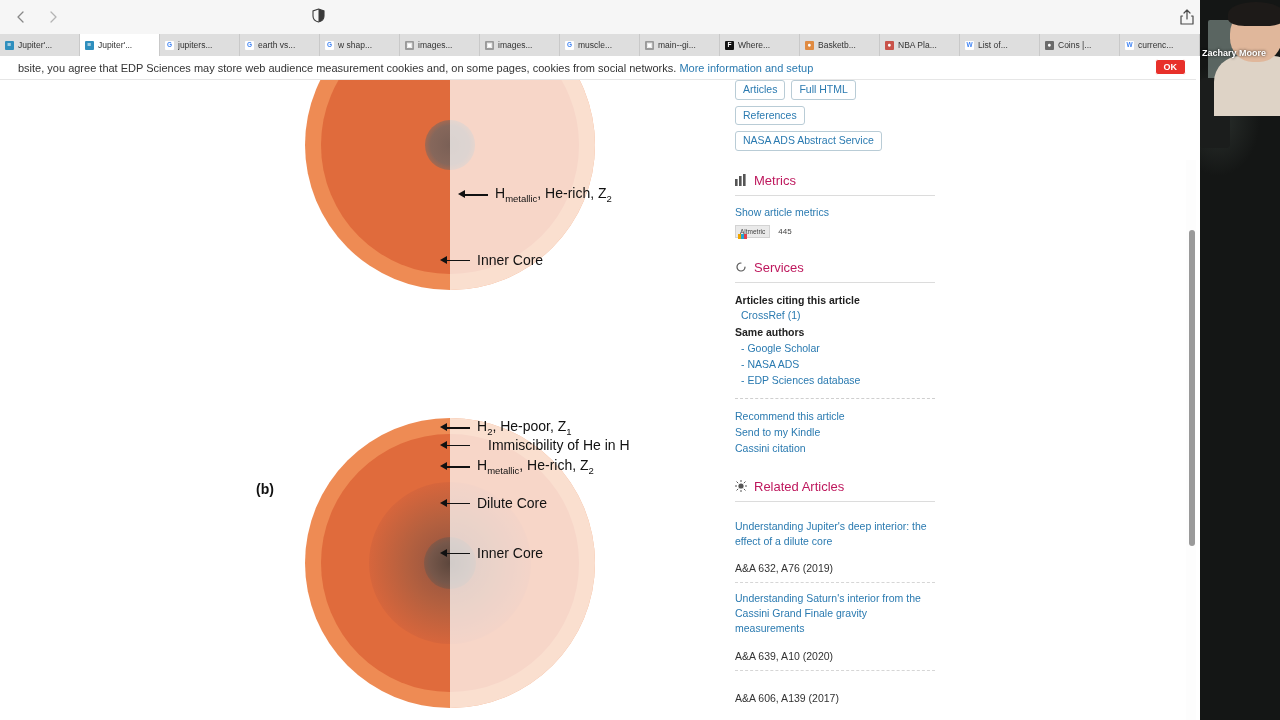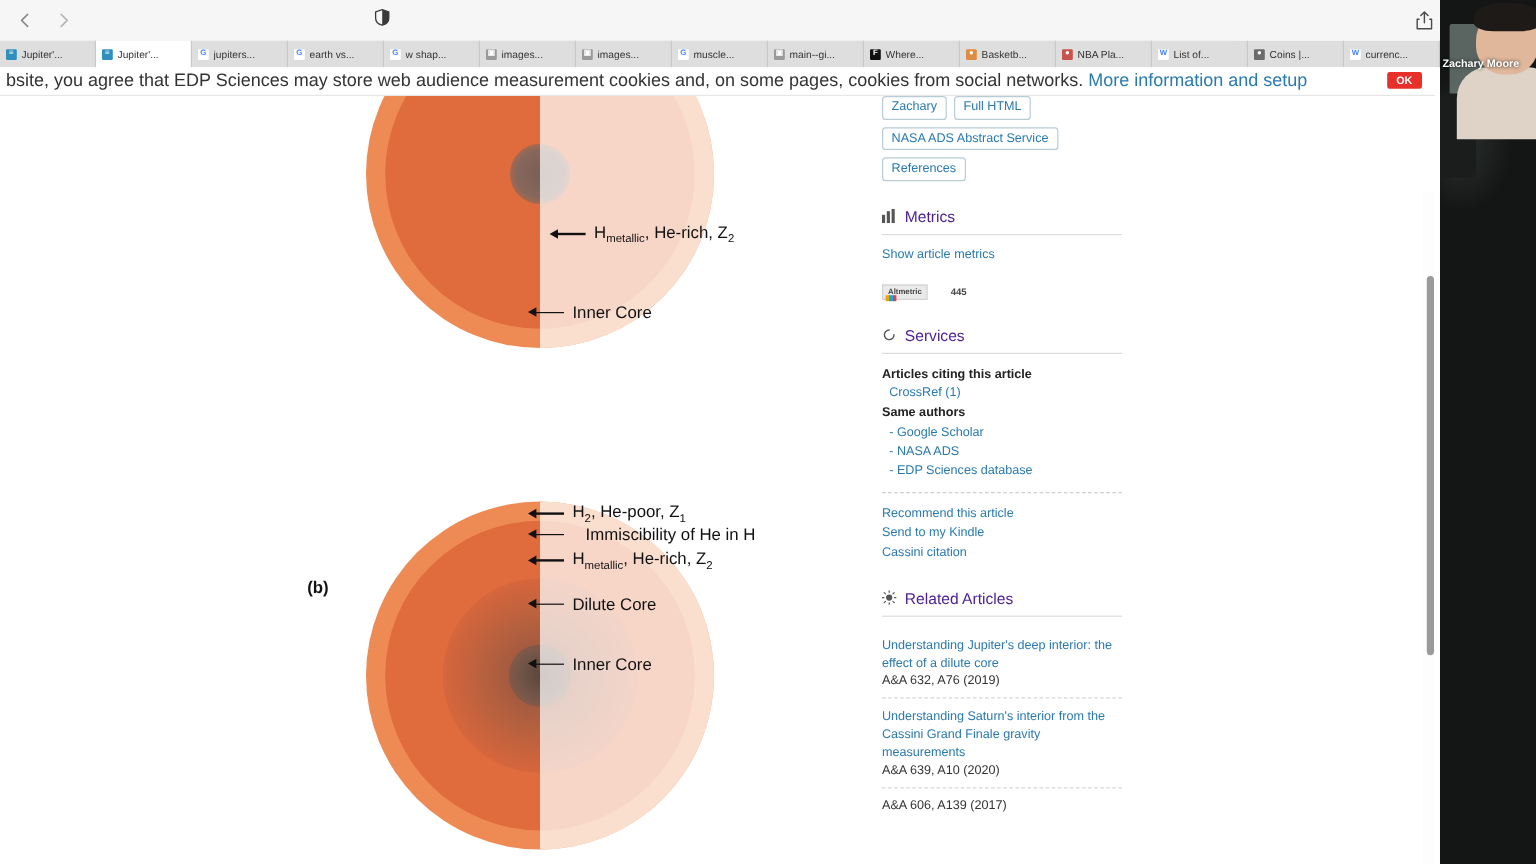--- a/index.html
+++ b/index.html
@@ -65,21 +65,21 @@
   .tab-label { overflow: hidden; text-overflow: clip; }
 
   
   #cookie-banner {
     position: absolute; left: 0; top: 56px; width: 1196px; height: 24px;
     background: #ffffff;
     display: flex; align-items: center;
     border-bottom: 1px solid #e6e6e6;
   }
   #cookie-text {
-    font-size: 15px; color: #333; margin-left: 5px;
+    font-size: 11px; color: #333; margin-left: 18px;
   }
   #cookie-link { color: #2a7ab0; text-decoration: none; }
   #cookie-ok {
     position: absolute; right: 10px; top: 3px;
     background: #e8302a; color: #fff;
     font-size: 9px; font-weight: bold;
     padding: 2px 8px; border-radius: 3px;
     border: 1px solid #fff;
   }
 
@@ -177,48 +177,48 @@
   }
   .pill-row { display: flex; flex-wrap: wrap; gap: 6px; margin-bottom: 6px; }
   .pill {
     border: 1px solid #b9ccd6; border-radius: 3px;
     padding: 2px 7px; font-size: 10.5px; color: #2a7ab0;
     background: #fff; line-height: 1.3;
   }
   .section { margin-top: 22px; }
   .section-head {
     display: flex; align-items: center; gap: 7px;
-    font-size: 13px; color: #4c1d95;
+    font-size: 13px; color: #be185d;
     padding-bottom: 7px;
     border-bottom: 1px solid #dcdcdc;
     margin-bottom: 9px;
   }
   .sec-icon { color: #555; display: inline-flex; align-items: center; }
   .side-link { color: #2a7ab0; text-decoration: none; display: block; font-size: 10.5px; line-height: 1.5; }
   .side-strong { font-weight: bold; color: #222; font-size: 10.5px; line-height: 1.6; }
   .side-sub { padding-left: 6px; }
   .altmetric {
-    display: inline-flex; align-items: center; gap: 19px; margin-top: 16px; font-weight: bold;
+    display: inline-flex; align-items: center; gap: 8px; margin-top: 4px;
   }
   .altmetric-badge {
     background: #eaeaea; border: 1px solid #d3d3d3;
     font-size: 6.5px; padding: 2px 4px; color: #444;
     position: relative;
   }
   .altmetric-badge::after {
     content: ""; position: absolute; left: 2px; bottom: -2px;
     width: 9px; height: 5px;
     background: linear-gradient(90deg,#f0a500 0 33%,#1ea7d6 33% 66%,#e0414c 66% 100%);
   }
   .altmetric-count { font-size: 8px; color: #444; }
   .dashed-sep { border-top: 1px dashed #cfcfcf; margin: 10px 0; }
   .rel-item { padding: 8px 0; border-bottom: 1px dashed #d6d6d6; }
   .rel-item:last-of-type { border-bottom: none; }
   .rel-title { color: #2a7ab0; font-size: 10.5px; line-height: 1.45; }
-  .rel-ref { color: #333; font-size: 10.5px; margin-top: 0; }
+  .rel-ref { color: #333; font-size: 10.5px; margin-top: 13px; }
 
   
   #page-scrollbar {
     position: absolute; left: 1189px; top: 230px;
     width: 6px; height: 316px;
     background: #9a9a9a; border-radius: 3px;
   }
   #scroll-track {
     position: absolute; left: 1186px; top: 80px; width: 12px; height: 640px;
     background: #fdfdfd;
@@ -433,28 +433,28 @@
     <div class="callout" style="left:440px; top:465px;">
       <span class="arrow-left"></span>
       <span>Inner Core</span>
     </div>
 
   </div>
 
   <div id="sidebar">
 
     <div class="pill-row">
-        <span class="pill">Zachary</span>
+        <span class="pill">Articles</span>
         <span class="pill">Full HTML</span>
+      </div>
+      <div class="pill-row">
+        <span class="pill">References</span>
       </div>
       <div class="pill-row">
         <span class="pill">NASA ADS Abstract Service</span>
-      </div>
-      <div class="pill-row">
-        <span class="pill">References</span>
       </div>
 
     <div class="section">
       <div class="section-head">
         <span class="sec-icon">
           <svg width="12" height="12" viewBox="0 0 12 12">
               <rect x="0" y="5" width="2.6" height="7" fill="#555"></rect>
               <rect x="4" y="2" width="2.6" height="10" fill="#555"></rect>
               <rect x="8" y="0" width="2.6" height="12" fill="#555"></rect>
             </svg>

